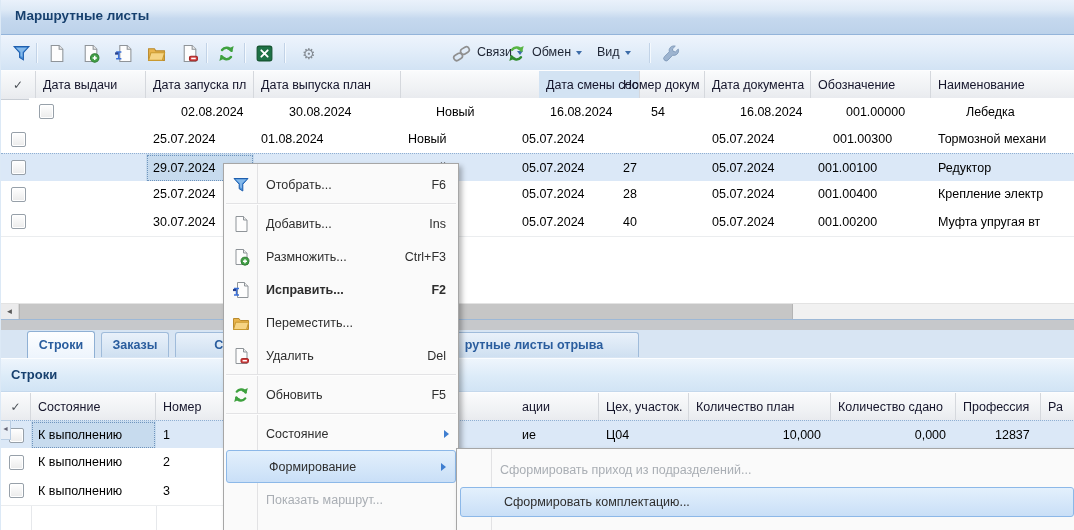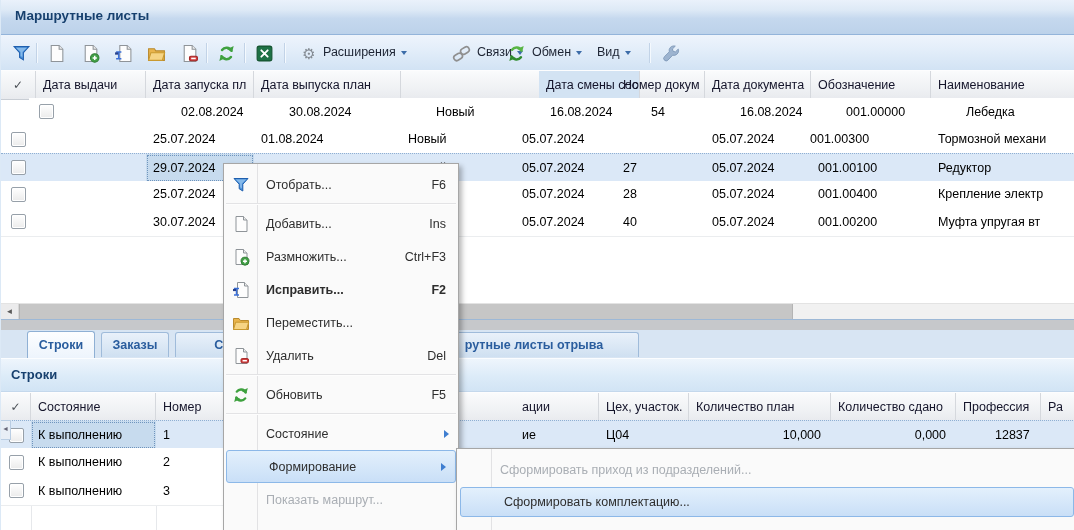--- a/index.html
+++ b/index.html
@@ -184,21 +184,20 @@
     <span class="tbsep" style="left:243px"></span>
     <span class="tb" style="left:251px">
         <svg>
           <use href="#s-excel"></use>
         </svg>
       </span>
     <span class="tbsep" style="left:283px"></span>
     <span class="tb" style="left:296px">
         <span class="gear">⚙</span>
       </span>
-    <span class="tblbl" style="left:322px"><span>Расширения</span><span class="caret"></span></span>
     <span class="tb" style="left:448px">
         <svg>
           <use href="#s-link"></use>
         </svg>
       </span>
     <span class="tblbl" style="left:476px"><span>Связи</span><span class="caret"></span></span>
     <span class="tb" style="left:503px">
         <svg>
           <use href="#s-exchange"></use>
         </svg>
@@ -269,21 +268,21 @@
       <div class="grow" style="top: 55.5px; height: 27.5px;">
         <div class="gcell" style="left: 0px; width: 35px; padding-left: 0px;">
           <span class="cb"></span>
         </div>
         <div class="gcell" style="left: 35px; width: 110px;"></div>
         <div class="gcell" style="left: 145px; width: 108px;">25.07.2024</div>
         <div class="gcell" style="left: 253px; width: 147px;">01.08.2024</div>
         <div class="gcell" style="left: 400px; width: 114px;">Новый</div>
         <div class="gcell" style="left: 514px; width: 101px;">05.07.2024</div>
         <div class="gcell" style="left: 704px; width: 106px;">05.07.2024</div>
-        <div class="gcell" style="left: 802px; width: 120px;">001.00300</div>
+        <div class="gcell" style="left: 825px; width: 120px;">001.00300</div>
         <div class="gcell" style="left: 930px; width: 144px;">Тормозной механи</div>
       </div>
       <div class="grow sel" style="top: 83px; height: 27.5px;">
         <div class="gcell" style="left: 0px; width: 35px; padding-left: 0px;">
           <span class="cb"></span>
         </div>
         <div class="gcell" style="left: 35px; width: 110px;"></div>
         <div class="gcell focus" style="left: 145px; width: 108px;">29.07.2024</div>
         <div class="gcell" style="left: 253px; width: 147px;">01.08.2024</div>
         <div class="gcell" style="left: 400px; width: 114px;">Новый</div>

